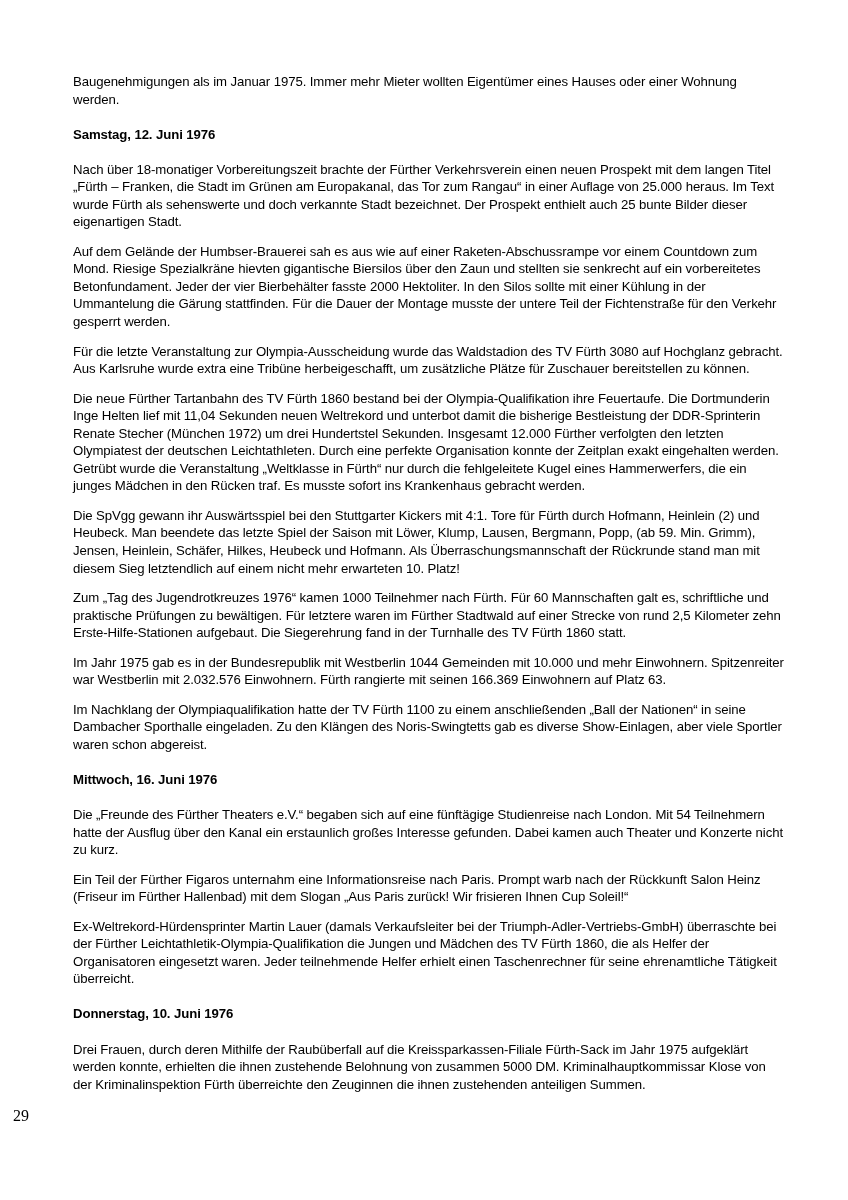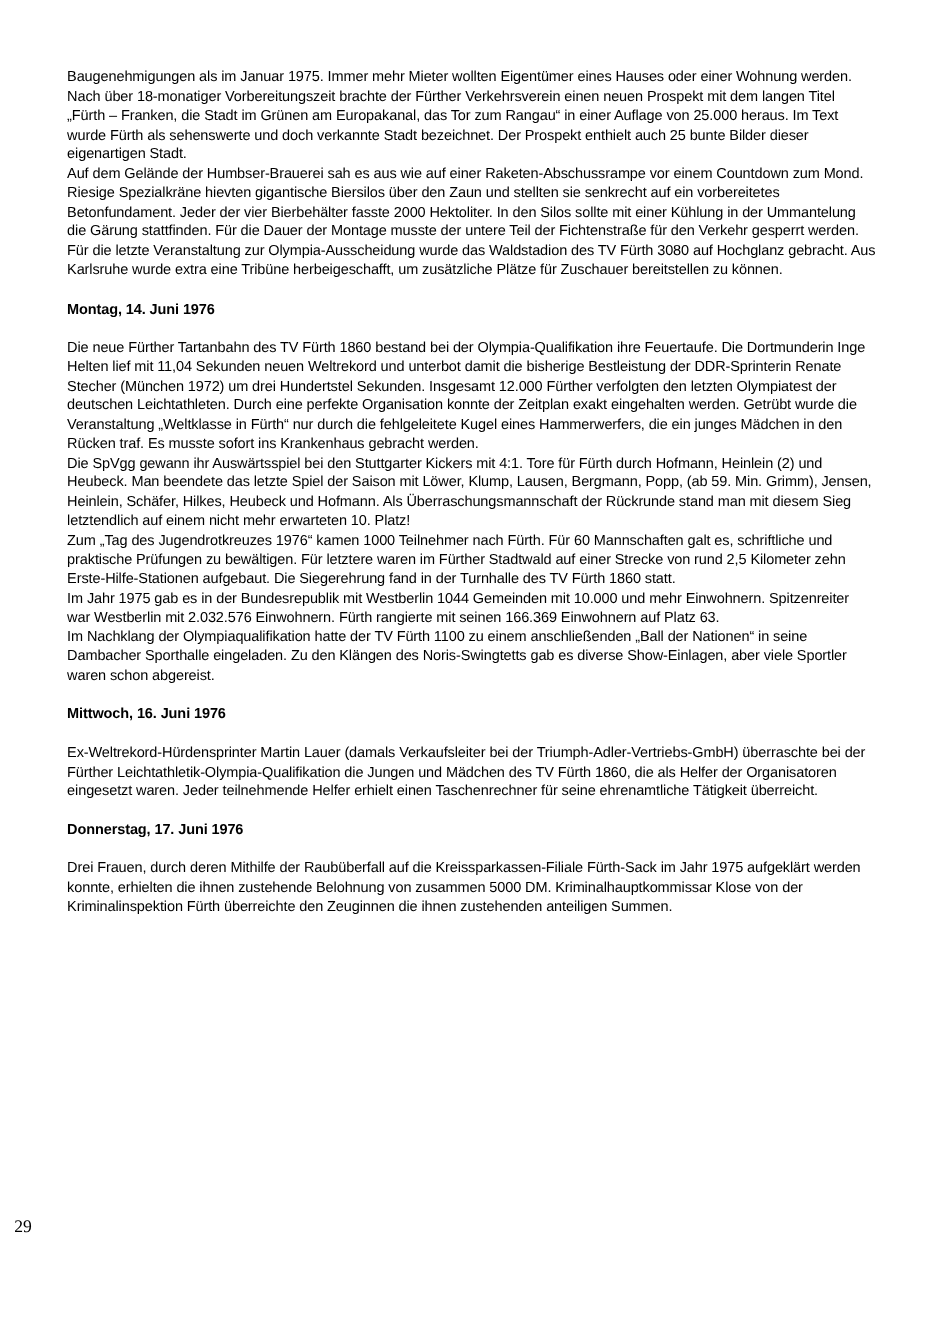--- a/index.html
+++ b/index.html
@@ -3,55 +3,57 @@
 <meta charset="utf-8">
 <style>
   html, body { margin: 0; padding: 0; background: #ffffff; }
   body { width: 848px; height: 1200px; position: relative; overflow: hidden; }
   .page {
     position: absolute; left: 61px; top: 61px; width: 735px;
     font-family: "Liberation Sans", sans-serif; font-size: 13.2px;
     line-height: 17.55px; color: #000;
     letter-spacing: -0.1px;
   }
-  .page p { margin: 0; }
+  .page p { margin: 12px; }
   .section-heading { font-weight: bold; margin-top: 17.5px !important; margin-bottom: 17.5px !important; }
   .page-number {
     position: absolute; left: 13px; width: 848px; top: 1107px; 
     font-family: "Liberation Serif", serif; font-size: 16px; color: #000;
   }
 </style>
 </head>
 <body>
 
 <div class="page">
   <p>Baugenehmigungen als im Januar 1975. Immer mehr Mieter wollten Eigentümer eines Hauses oder einer Wohnung werden.</p>
 
   <section>
+    <p class="section-heading">Samstag, 12. Juni 1976</p>
     <p>Nach über 18-monatiger Vorbereitungszeit brachte der Fürther Verkehrsverein einen neuen Prospekt mit dem langen Titel „Fürth – Franken, die Stadt im Grünen am Europakanal, das Tor zum Rangau“ in einer Auflage von 25.000 heraus. Im Text wurde Fürth als sehenswerte und doch verkannte Stadt bezeichnet. Der Prospekt enthielt auch 25 bunte Bilder dieser eigenartigen Stadt.</p>
     <p>Auf dem Gelände der Humbser-Brauerei sah es aus wie auf einer Raketen-Abschussrampe vor einem Countdown zum Mond. Riesige Spezialkräne hievten gigantische Biersilos über den Zaun und stellten sie senkrecht auf ein vorbereitetes Betonfundament. Jeder der vier Bierbehälter fasste 2000 Hektoliter. In den Silos sollte mit einer Kühlung in der Ummantelung die Gärung stattfinden. Für die Dauer der Montage musste der untere Teil der Fichtenstraße für den Verkehr gesperrt werden.</p>
     <p>Für die letzte Veranstaltung zur Olympia-Ausscheidung wurde das Waldstadion des TV Fürth 3080 auf Hochglanz gebracht. Aus Karlsruhe wurde extra eine Tribüne herbeigeschafft, um zusätzliche Plätze für Zuschauer bereitstellen zu können.</p>
   </section>
 
   <section>
-    <p class="section-heading">Montag, 14. Juni 1976</p>
     <p>Die neue Fürther Tartanbahn des TV Fürth 1860 bestand bei der Olympia-Qualifikation ihre Feuertaufe. Die Dortmunderin Inge Helten lief mit 11,04 Sekunden neuen Weltrekord und unterbot damit die bisherige Bestleistung der DDR-Sprinterin Renate Stecher (München 1972) um drei Hundertstel Sekunden. Insgesamt 12.000 Fürther verfolgten den letzten Olympiatest der deutschen Leichtathleten. Durch eine perfekte Organisation konnte der Zeitplan exakt eingehalten werden. Getrübt wurde die Veranstaltung „Weltklasse in Fürth“ nur durch die fehlgeleitete Kugel eines Hammerwerfers, die ein junges Mädchen in den Rücken traf. Es musste sofort ins Krankenhaus gebracht werden.</p>
     <p>Die SpVgg gewann ihr Auswärtsspiel bei den Stuttgarter Kickers mit 4:1. Tore für Fürth durch Hofmann, Heinlein (2) und Heubeck. Man beendete das letzte Spiel der Saison mit Löwer, Klump, Lausen, Bergmann, Popp, (ab 59. Min. Grimm), Jensen, Heinlein, Schäfer, Hilkes, Heubeck und Hofmann. Als Überraschungsmannschaft der Rückrunde stand man mit diesem Sieg letztendlich auf einem nicht mehr erwarteten 10. Platz!</p>
   </section>
 
   <section>
     <p>Zum „Tag des Jugendrotkreuzes 1976“ kamen 1000 Teilnehmer nach Fürth. Für 60 Mannschaften galt es, schriftliche und praktische Prüfungen zu bewältigen. Für letztere waren im Fürther Stadtwald auf einer Strecke von rund 2,5 Kilometer zehn Erste-Hilfe-Stationen aufgebaut. Die Siegerehrung fand in der Turnhalle des TV Fürth 1860 statt.</p>
     <p>Im Jahr 1975 gab es in der Bundesrepublik mit Westberlin 1044 Gemeinden mit 10.000 und mehr Einwohnern. Spitzenreiter war Westberlin mit 2.032.576 Einwohnern. Fürth rangierte mit seinen 166.369 Einwohnern auf Platz 63.</p>
     <p>Im Nachklang der Olympiaqualifikation hatte der TV Fürth 1100 zu einem anschließenden „Ball der Nationen“ in seine Dambacher Sporthalle eingeladen. Zu den Klängen des Noris-Swingtetts gab es diverse Show-Einlagen, aber viele Sportler waren schon abgereist.</p>
   </section>
 
   <section>
     <p class="section-heading">Mittwoch, 16. Juni 1976</p>
+    <p>Die „Freunde des Fürther Theaters e.V.“ begaben sich auf eine fünftägige Studienreise nach London. Mit 54 Teilnehmern hatte der Ausflug über den Kanal ein erstaunlich großes Interesse gefunden. Dabei kamen auch Theater und Konzerte nicht zu kurz.</p>
+    <p>Ein Teil der Fürther Figaros unternahm eine Informationsreise nach Paris. Prompt warb nach der Rückkunft Salon Heinz (Friseur im Fürther Hallenbad) mit dem Slogan „Aus Paris zurück! Wir frisieren Ihnen Cup Soleil!“</p>
     <p>Ex-Weltrekord-Hürdensprinter Martin Lauer (damals Verkaufsleiter bei der Triumph-Adler-Vertriebs-GmbH) überraschte bei der Fürther Leichtathletik-Olympia-Qualifikation die Jungen und Mädchen des TV Fürth 1860, die als Helfer der Organisatoren eingesetzt waren. Jeder teilnehmende Helfer erhielt einen Taschenrechner für seine ehrenamtliche Tätigkeit überreicht.</p>
   </section>
 
   <section>
-    <p class="section-heading">Donnerstag, 17. Juni 1976</p>
+    <p class="section-heading">Donnerstag, 10. Juni 1976</p>
     <p>Drei Frauen, durch deren Mithilfe der Raubüberfall auf die Kreissparkassen-Filiale Fürth-Sack im Jahr 1975 aufgeklärt werden konnte, erhielten die ihnen zustehende Belohnung von zusammen 5000 DM. Kriminalhauptkommissar Klose von der Kriminalinspektion Fürth überreichte den Zeuginnen die ihnen zustehenden anteiligen Summen.</p>
   </section>
 </div>
 
 <div class="page-number">29</div>
 
 </body></html>

